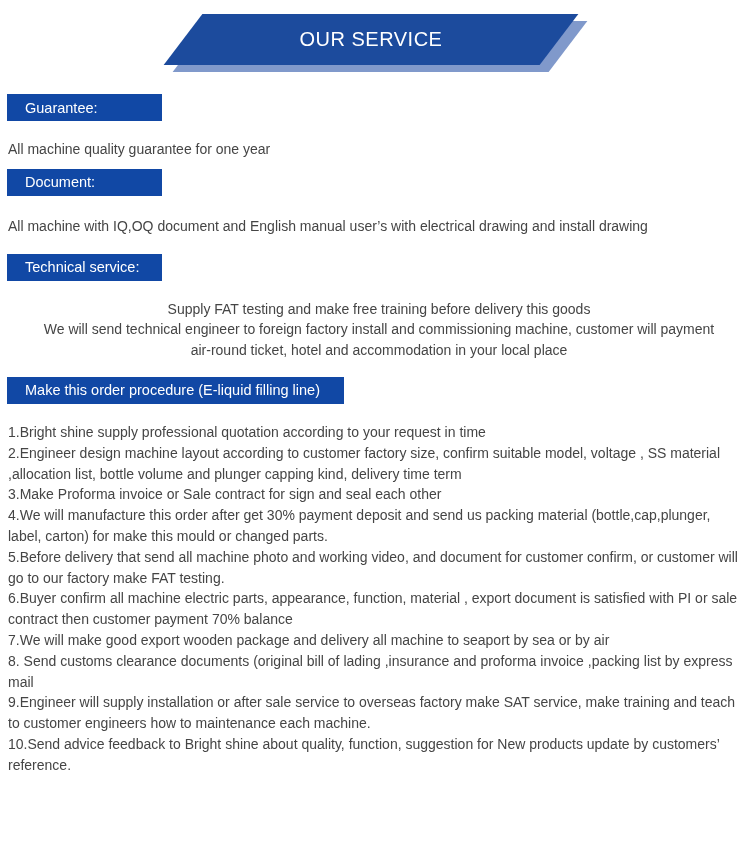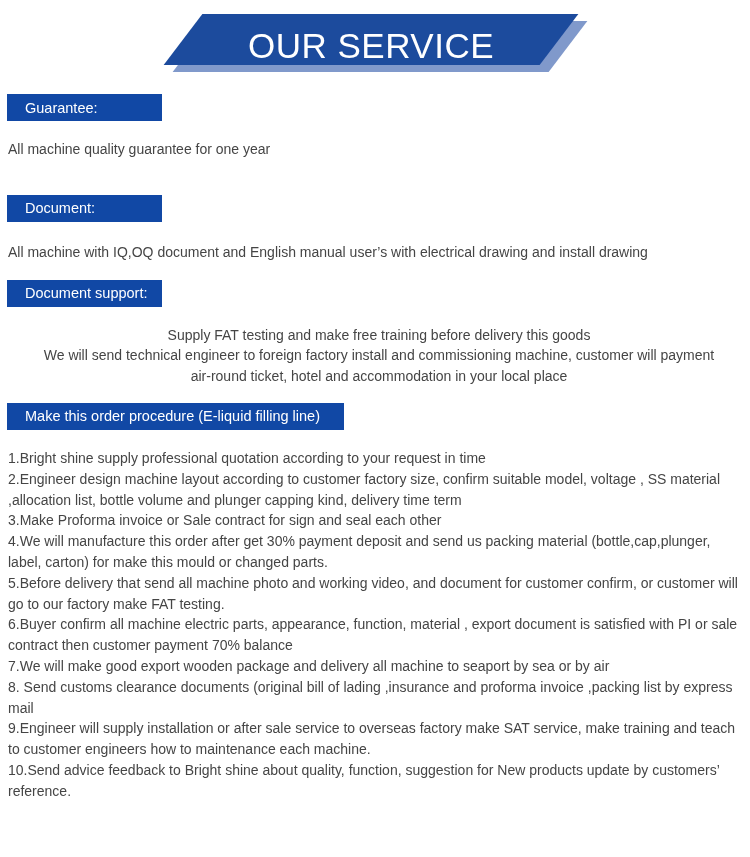--- a/index.html
+++ b/index.html
@@ -16,23 +16,23 @@
   .banner { position: relative; height: 94px; }
   .banner-shadow {
     position: absolute; left: 192px; top: 21px; width: 376px; height: 51px;
     background: #8099cb; transform: skewX(-37.2deg); z-index: 0;
   }
   .banner-main {
     position: absolute; left: 183px; top: 14px; width: 376px; height: 51px;
     background: #1c4b9d; transform: skewX(-37.2deg); z-index: 1;
   }
   .banner-title {
-    position: absolute; left: 183px; top: 20px; width: 376px; height: 51px;
+    position: absolute; left: 183px; top: 14px; width: 376px; height: 51px;
     z-index: 2; display: flex; align-items: center; justify-content: center;
-    color: #ffffff; font-size: 35px; letter-spacing: 0.5px; white-space: nowrap;
+    color: #ffffff; font-size: 20px; letter-spacing: 0.5px; white-space: nowrap;
   }
 
   
   .bar {
     margin-left: 7px; height: 27px; background: #1148a5;
     display: flex; align-items: center;
     color: #ffffff; font-size: 14.5px; white-space: nowrap;
   }
   .bar span { padding-left: 18px; }
   .bar.narrow { width: 155px; }
@@ -41,21 +41,21 @@
   
   .lines {
     margin-left: 8px; color: #454545;
     font-size: 14px; line-height: 20.8px;
   }
   .lines .text-line { white-space: nowrap; }
 
   
   .bar.s1   { margin-top: 0; }
   .lines.s1 { margin-top: 18px; }
-  .bar.s2   { margin-top: 35px; }
+  .bar.s2   { margin-top: 9px; }
   .lines.s2 { margin-top: 20px; }
   .bar.s3   { margin-top: 17px; }
   .lines.s3 { margin-top: 18px; text-align: center; }
   .bar.s4   { margin-top: 16px; }
   .lines.s4 { margin-top: 18px; }
 </style>
 </head>
 <body>
 
 <div class="page">
@@ -74,21 +74,21 @@
     </div>
 
   <div class="bar narrow s2">
     <span>Document:</span>
   </div>
   <div class="lines s2">
       <div class="text-line">All machine with IQ,OQ document and English manual user’s with electrical drawing and install drawing</div>
     </div>
 
   <div class="bar narrow s3">
-    <span>Document support:</span>
+    <span>Technical service:</span>
   </div>
   <div class="lines s3">
       <div class="text-line">Supply FAT testing and make free training before delivery this goods</div>
       <div class="text-line">We will send technical engineer to foreign factory install and commissioning machine, customer will payment</div>
       <div class="text-line">air-round ticket, hotel and accommodation in your local place</div>
     </div>
 
   <div class="bar wide s4">
     <span>Make this order procedure (E-liquid filling line)</span>
   </div>

